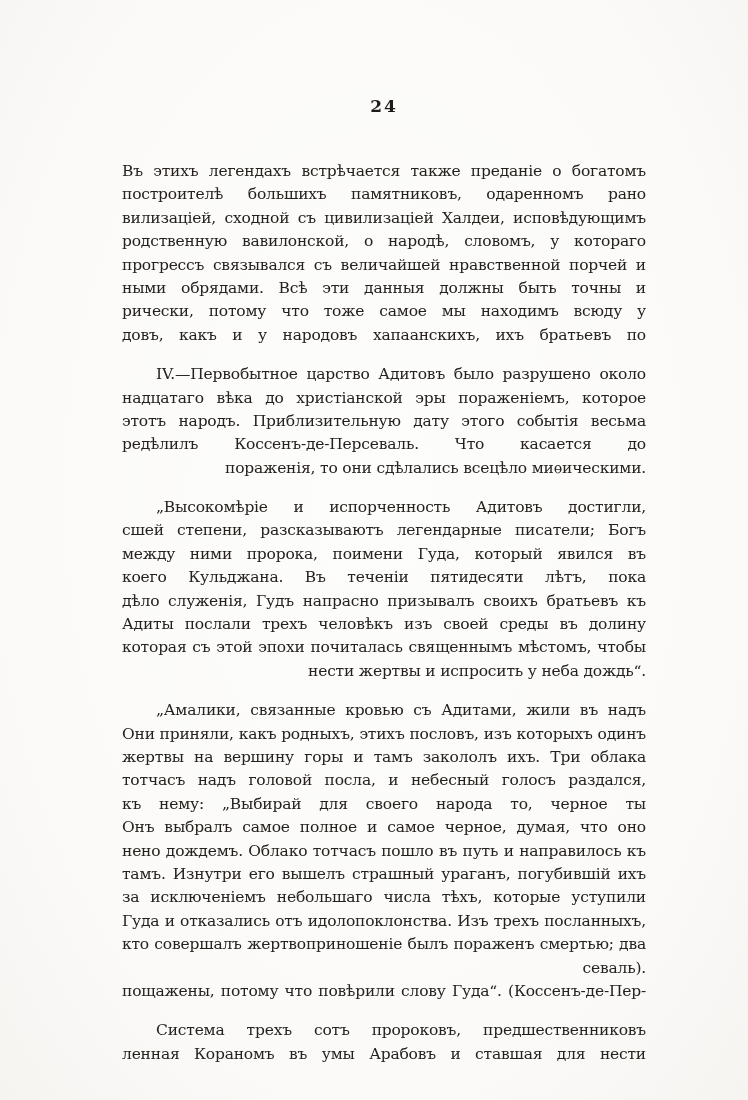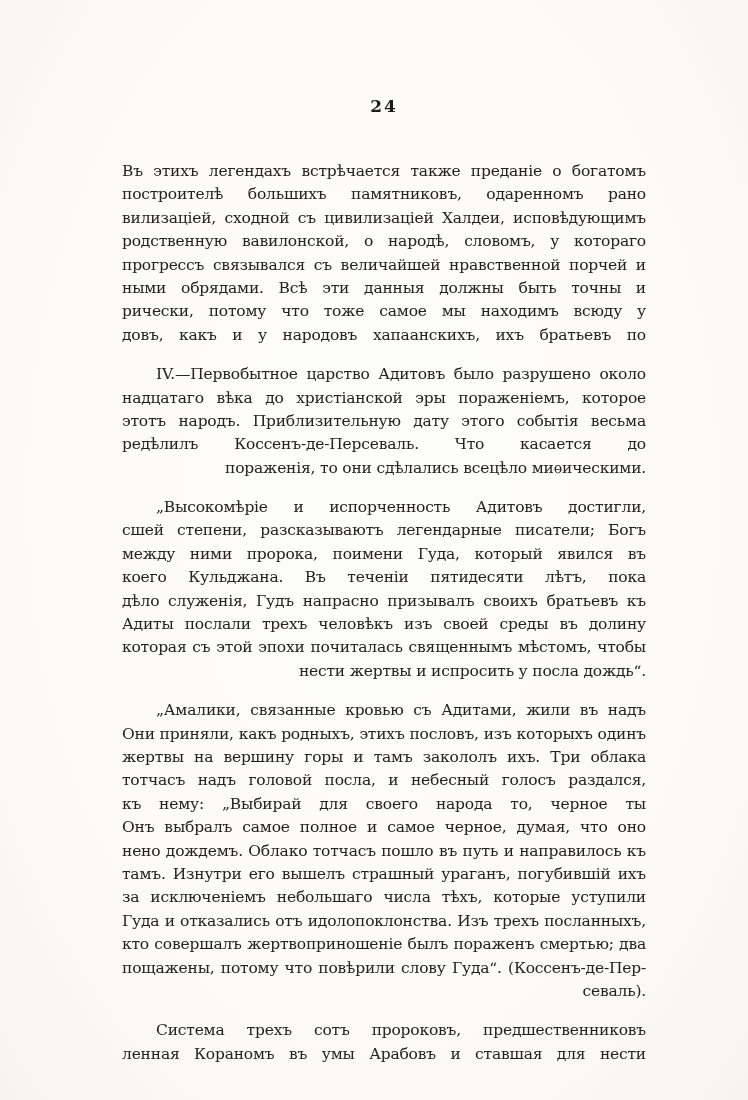--- a/index.html
+++ b/index.html
@@ -87,35 +87,35 @@
         <div class="line">пораженія, то они сдѣлались всецѣло миѳическими.</div>
       </div>
       <div class="para">
         <div class="line just indent">„Высокомѣріе и испорченность Адитовъ достигли, наконецъ, вы-</div>
         <div class="line just">сшей степени, разсказываютъ легендарные писатели; Богъ вдохновилъ</div>
         <div class="line just">между ними пророка, поимени Гуда, который явился въ правленіе нѣ-</div>
         <div class="line just">коего Кульджана. Въ теченіи пятидесяти лѣтъ, пока продолжалось его</div>
         <div class="line just">дѣло служенія, Гудъ напрасно призывалъ своихъ братьевъ къ призна-</div>
         <div class="line just">Адиты послали трехъ человѣкъ изъ своей среды въ долину Мекки,</div>
         <div class="line just">которая съ этой эпохи почиталась священнымъ мѣстомъ, чтобы при-</div>
-        <div class="line">нести жертвы и испросить у посла дождь“.</div>
+        <div class="line">нести жертвы и испросить у неба дождь“.</div>
       </div>
       <div class="para">
         <div class="line just indent">„Амалики, связанные кровью съ Адитами, жили въ надъ долинѣ.</div>
         <div class="line just">Они приняли, какъ родныхъ, этихъ пословъ, изъ которыхъ одинъ велъ</div>
         <div class="line just">жертвы на вершину горы и тамъ закололъ ихъ. Три облака появились</div>
         <div class="line just">тотчасъ надъ головой посла, и небесный голосъ раздался, обращаясь</div>
         <div class="line just">къ нему: „Выбирай для своего народа то, черное ты пожелаешь“.</div>
         <div class="line just">Онъ выбралъ самое полное и самое черное, думая, что оно обреме-</div>
         <div class="line just">нено дождемъ. Облако тотчасъ пошло въ путь и направилось къ Ади-</div>
         <div class="line just">тамъ. Изнутри его вышелъ страшный ураганъ, погубившій ихъ всѣхъ</div>
         <div class="line just">за исключеніемъ небольшаго числа тѣхъ, которые уступили совѣтамъ</div>
         <div class="line just">Гуда и отказались отъ идолопоклонства. Изъ трехъ посланныхъ, тотъ,</div>
         <div class="line just">кто совершалъ жертвоприношеніе былъ пораженъ смертью; два другіе</div>
+        <div class="line">севаль).</div>
         <div class="line just">пощажены, потому что повѣрили слову Гуда“. (Коссенъ-де-Пер-</div>
-        <div class="line">севаль).</div>
       </div>
       <div class="para">
         <div class="line just indent">Система трехъ сотъ пророковъ, предшественниковъ Магомета, все-</div>
         <div class="line just">ленная Кораномъ въ умы Арабовъ и ставшая для нести догматомъ</div>
       </div>
     </div>
 </div>
 
 </body></html>

